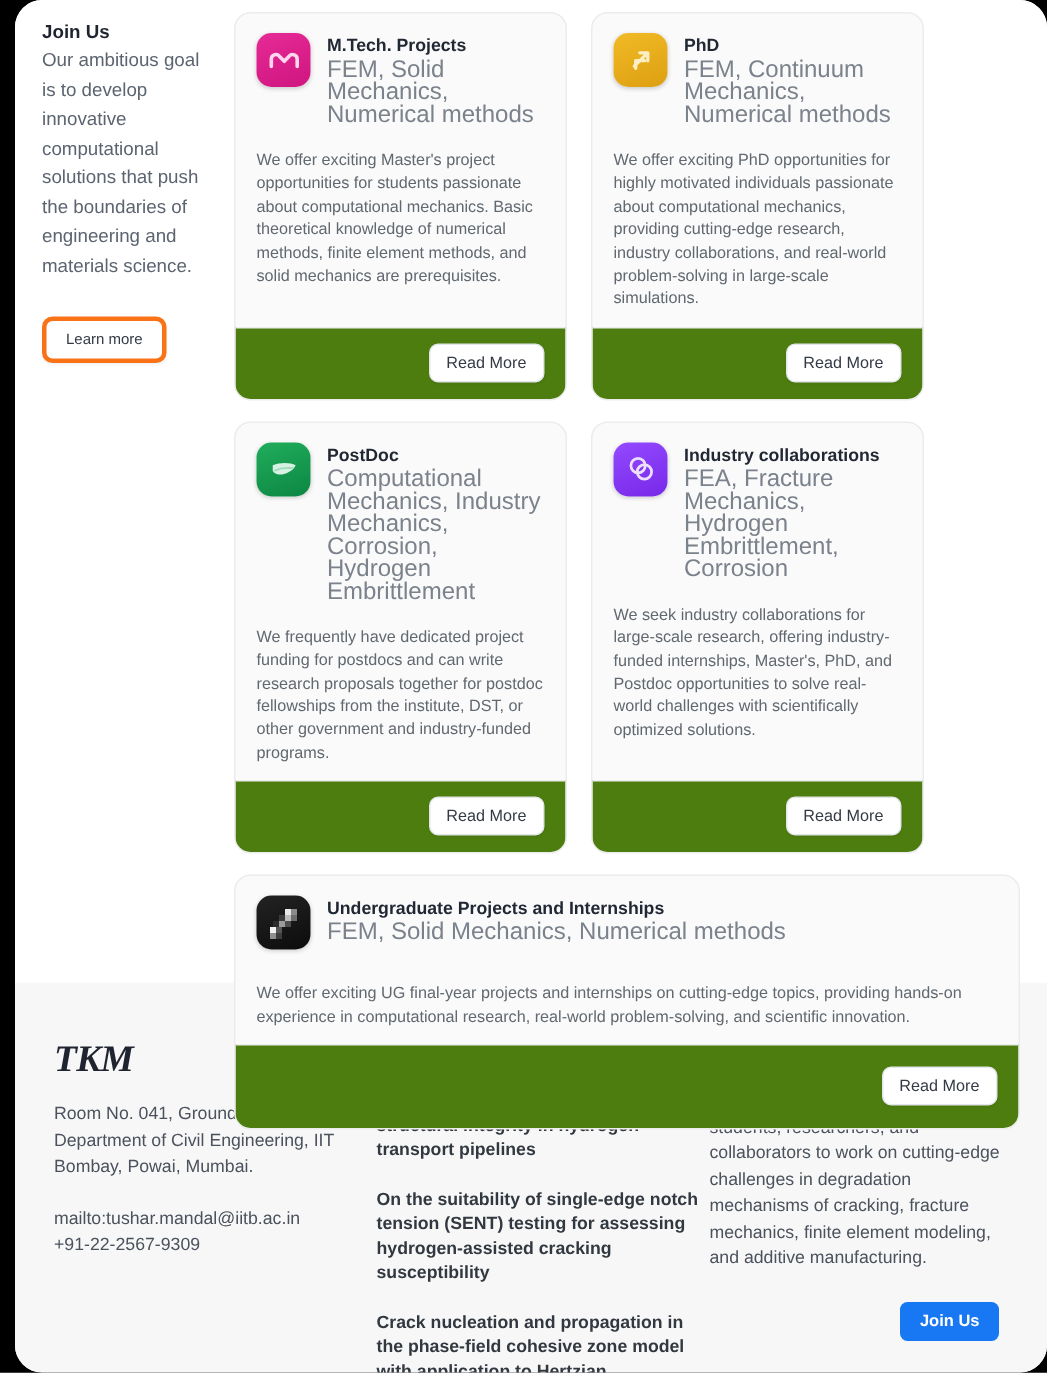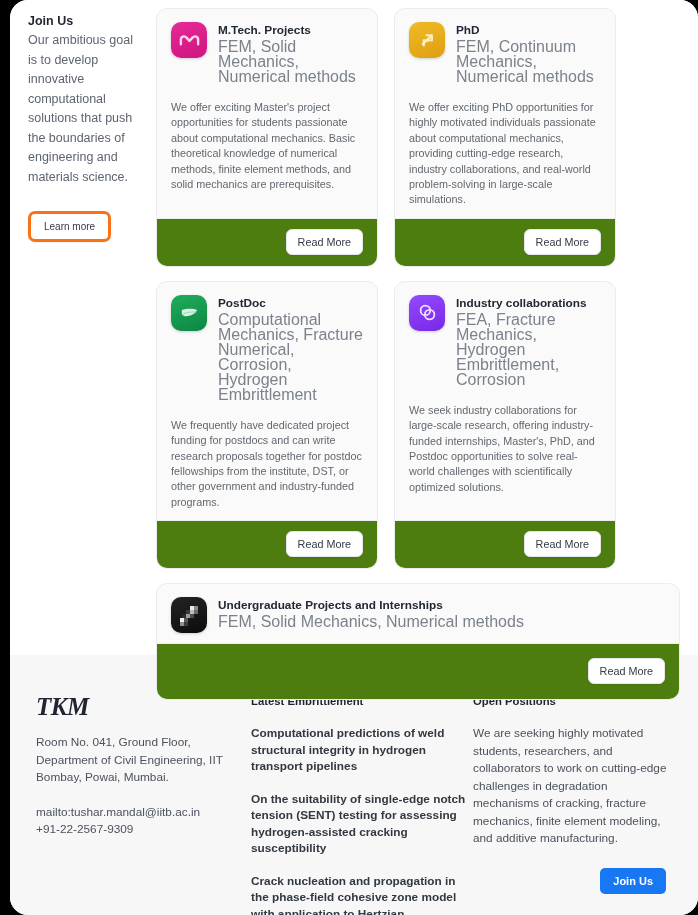--- a/index.html
+++ b/index.html
@@ -283,21 +283,21 @@
             <div class="card-body">
               <div class="card-head">
                 <div class="card-icon" style="background:linear-gradient(160deg,#20ad5c,#0d8643);">
                   <svg width="23" height="23" viewBox="0 0 24 24" aria-hidden="true">
                     <path d="M4 9.5 C9 7.5 16 7.5 20 9.5 C18 13.5 13 16 8.5 16 C6.5 16 5 15 4 13.5 Z" fill="#d7f2e2"></path>
                     <path d="M5.5 13.2 C9 11.6 14 11.2 18.2 11.6" fill="none" stroke="#9ed9ba" stroke-width="1.2" stroke-linecap="round"></path>
                   </svg>
                 </div>
                 <div class="card-headtext">
                   <div class="card-title">PostDoc</div>
-                  <div class="card-sub">Computational Mechanics, Fracture Numerical, Corrosion, Hydrogen Embrittlement</div>
+                  <div class="card-sub">Computational Mechanics, Industry Mechanics, Corrosion, Hydrogen Embrittlement</div>
                 </div>
               </div>
               <div class="card-desc">We frequently have dedicated project funding for postdocs and can write research proposals together for postdoc fellowships from the institute, DST, or other government and industry-funded programs.</div>
             </div>
             <div class="card-foot">
               <div class="read-more">Read More</div>
             </div>
           </div>
 
           <div class="card half">
@@ -338,20 +338,21 @@
                     <rect x="8" y="16" width="4" height="4" fill="#575757"></rect>
                     <rect x="4" y="20" width="4" height="4" fill="#8f8f8f"></rect>
                     <rect x="8" y="20" width="4" height="4" fill="#3d3d3d"></rect>
                   </svg>
                 </div>
                 <div class="card-headtext">
                   <div class="card-title">Undergraduate Projects and Internships</div>
                   <div class="card-sub">FEM, Solid Mechanics, Numerical methods</div>
                 </div>
               </div>
+              <div class="card-desc">We offer exciting UG final-year projects and internships on cutting-edge topics, providing hands-on experience in computational research, real-world problem-solving, and scientific innovation.</div>
             </div>
             <div class="card-foot">
               <div class="read-more">Read More</div>
             </div>
           </div>
 
         </div>
       </div>
     </div>
   </div>

